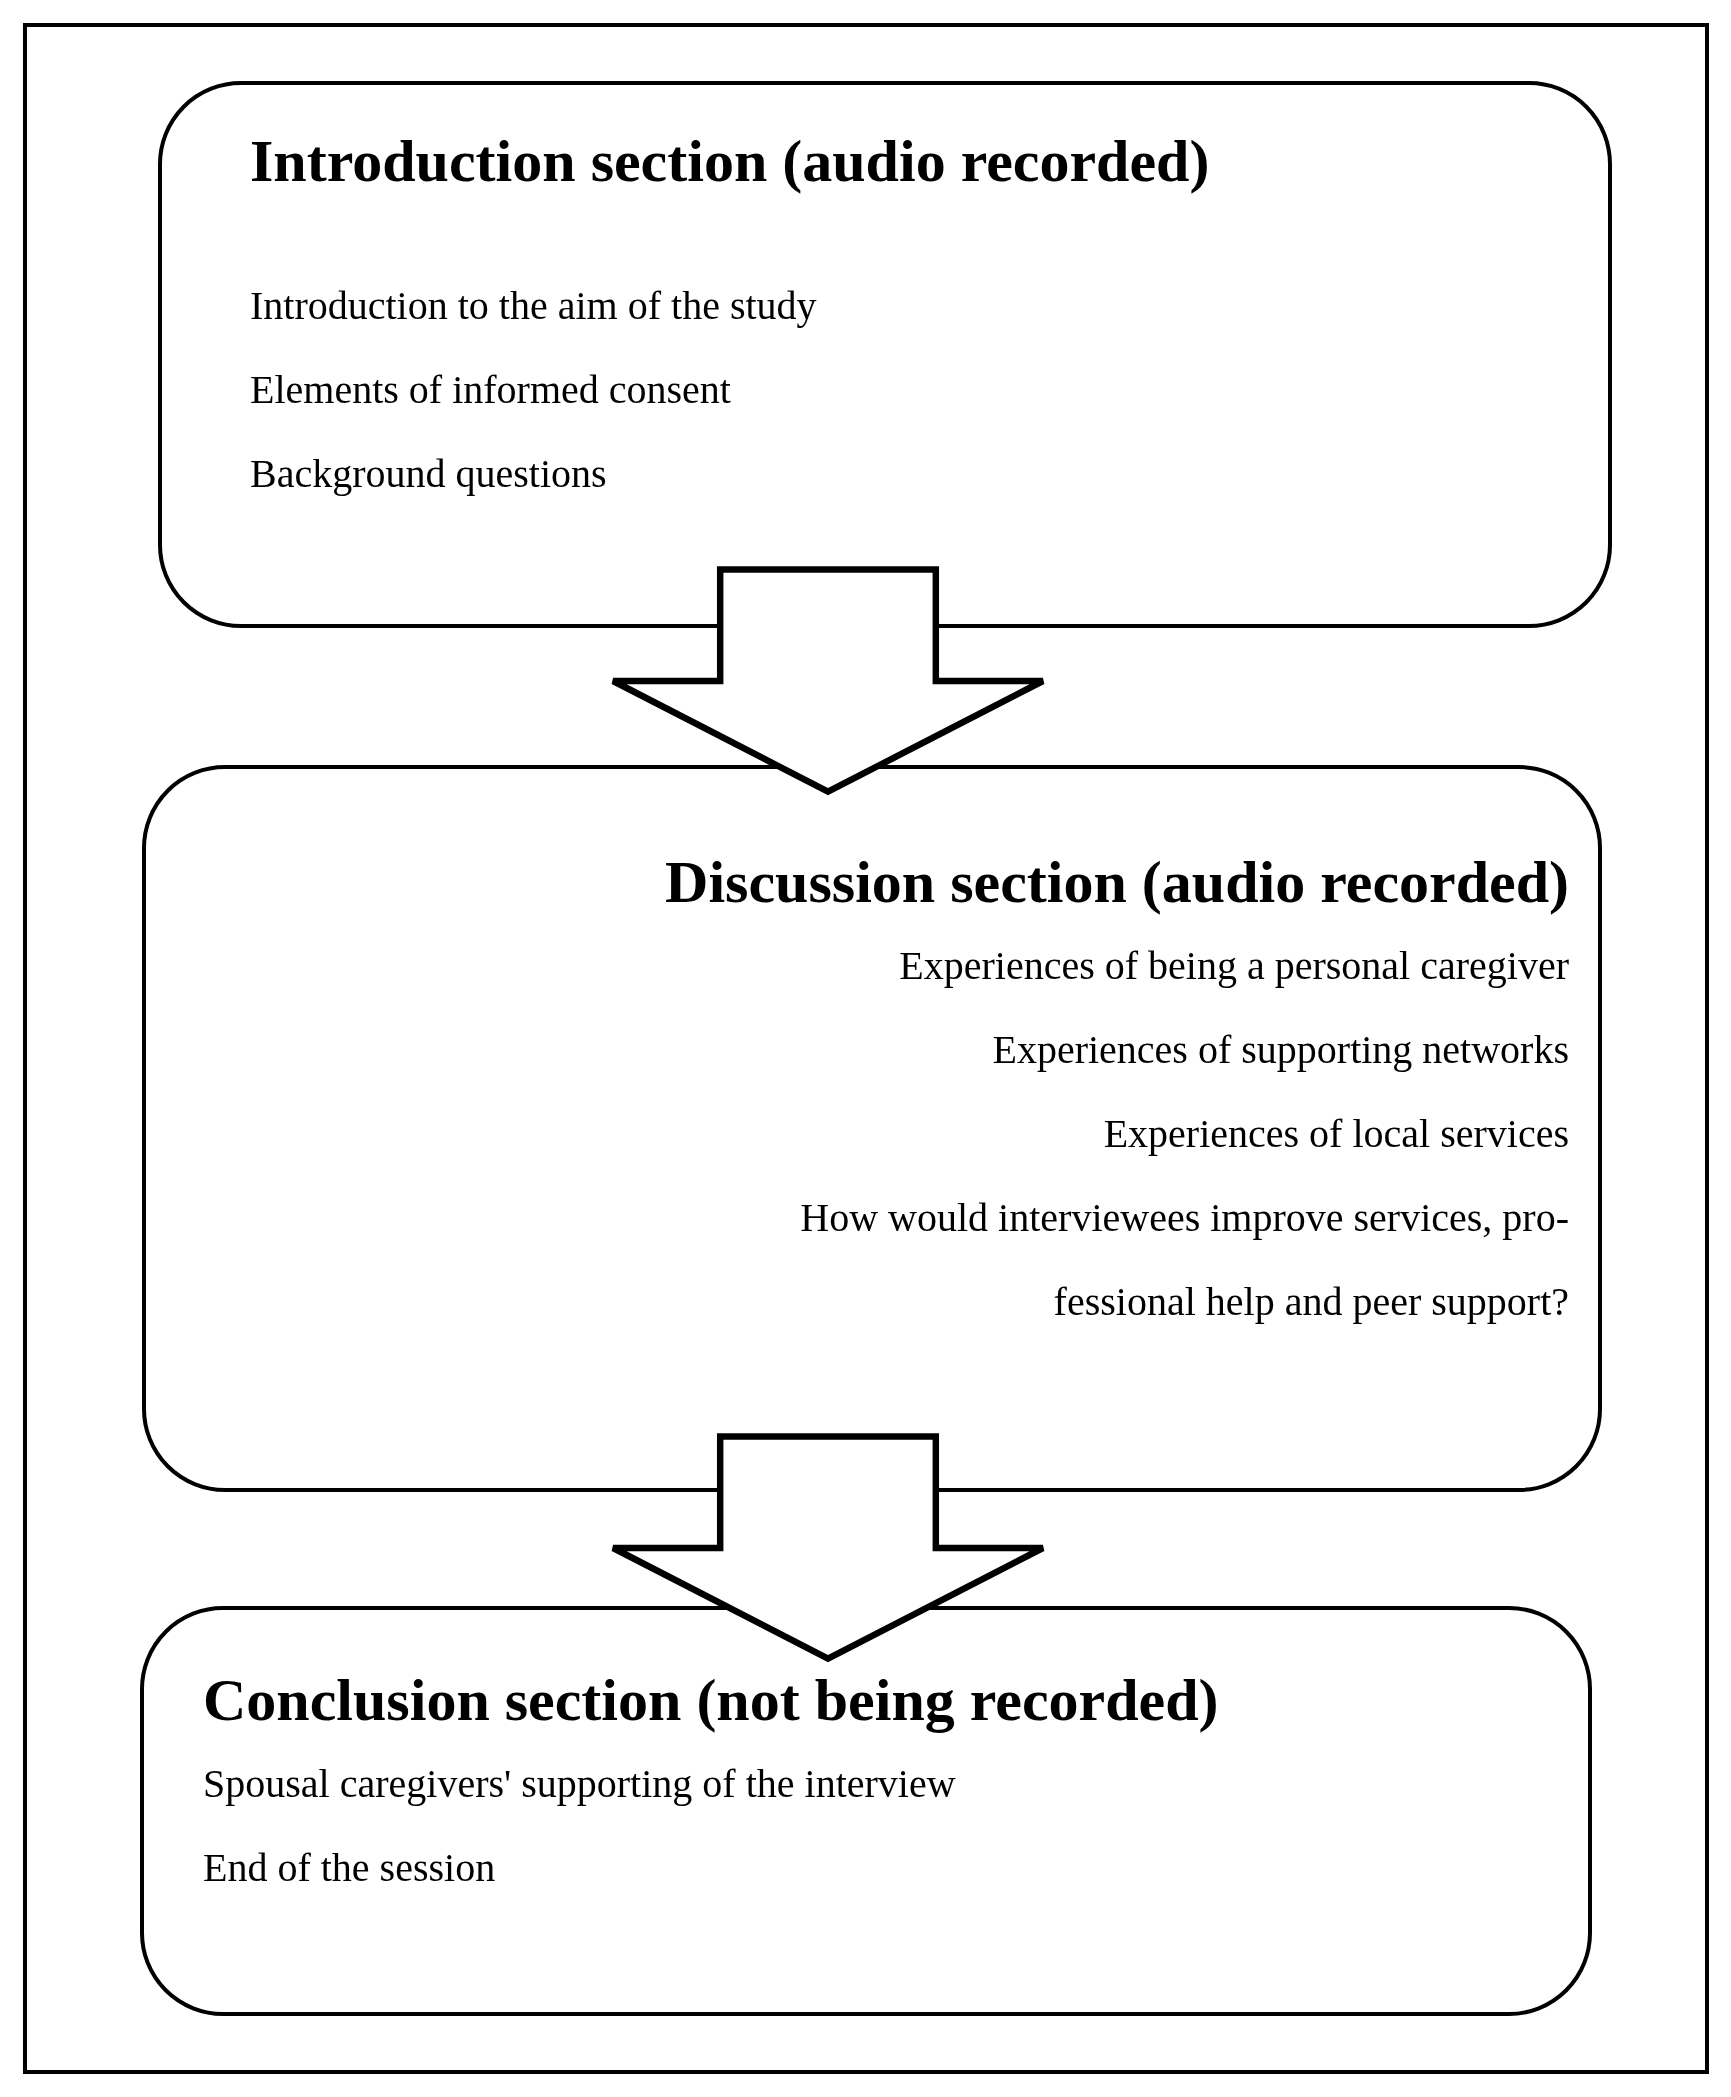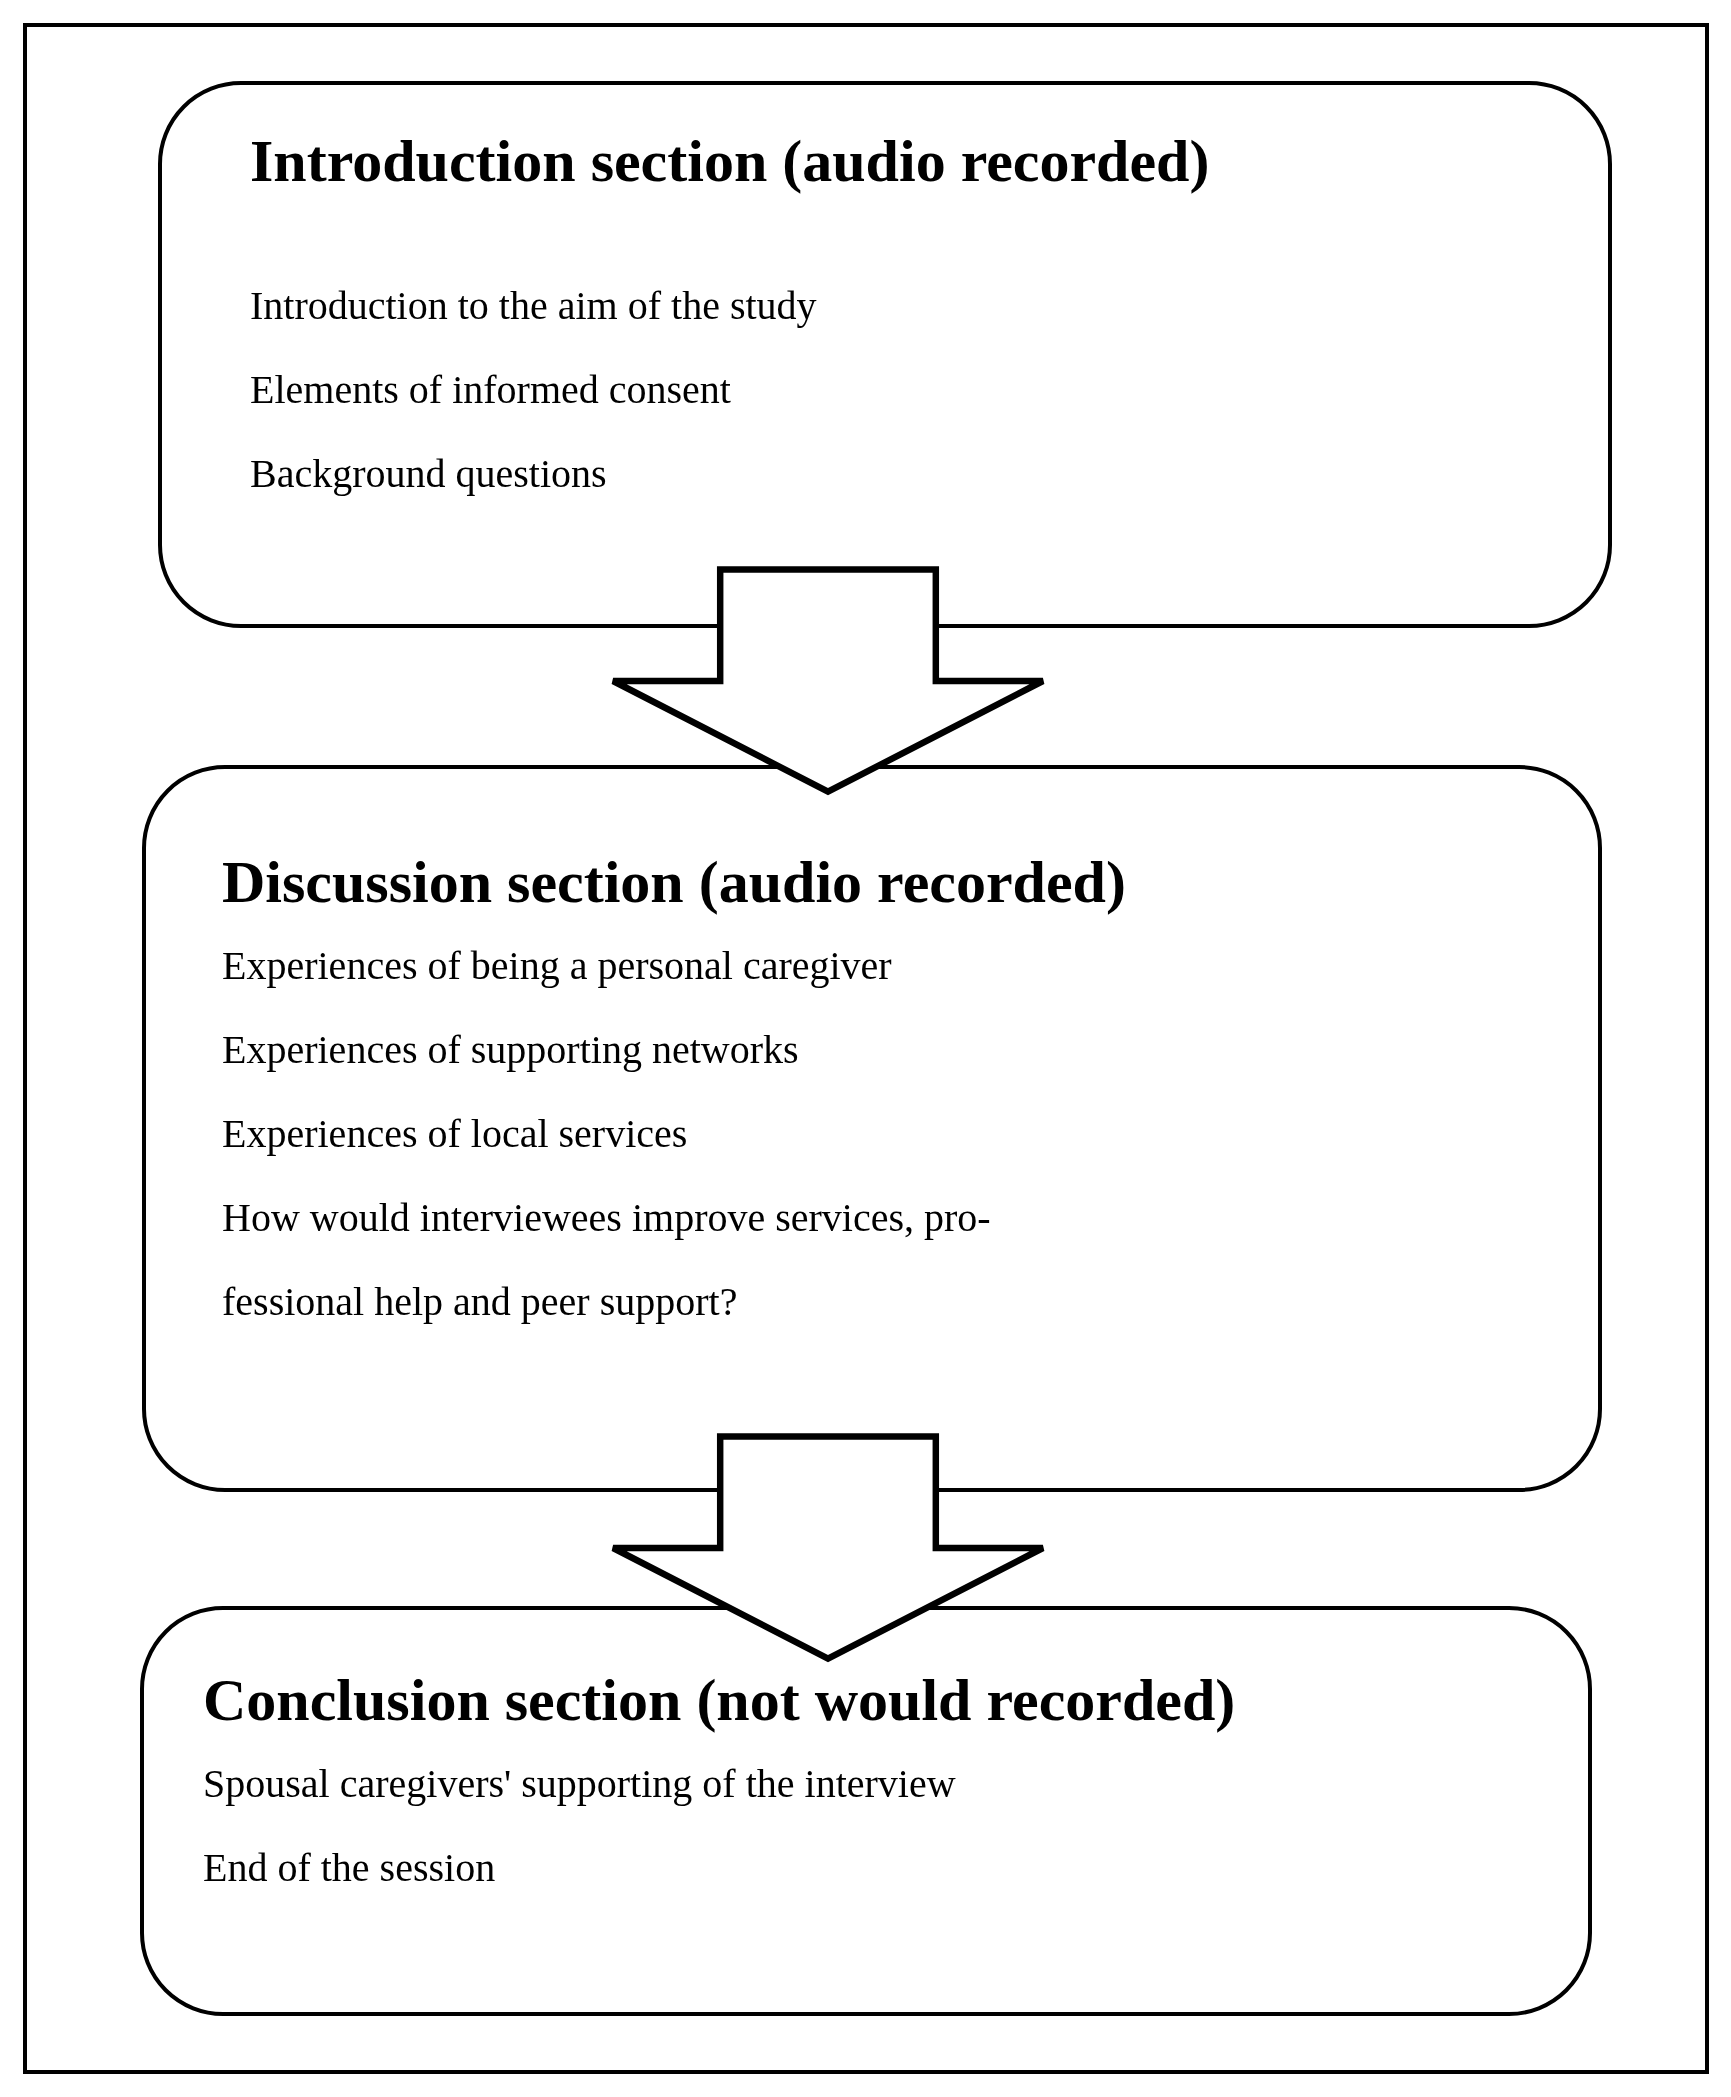--- a/index.html
+++ b/index.html
@@ -41,20 +41,21 @@
     width: 1454px;
     height: 547px;
     padding: 34px 29px 0 88px;
   }
   .box-discussion {
     left: 142px;
     top: 765px;
     width: 1460px;
     height: 727px;
     padding: 71px 29px 0 76px;
+    text-align: right;
   }
   .box-conclusion {
     left: 140px;
     top: 1606px;
     width: 1452px;
     height: 410px;
     padding: 48px 29px 0 59px;
   }
   .box-title {
     font-size: 60px;
@@ -108,21 +109,21 @@
       <div class="box-line">How would interviewees improve services, pro-</div>
       <div class="box-line">fessional help and peer support?</div>
     </div>
   </section>
 
   <svg class="flow-arrow arrow-2" width="438" height="230" viewBox="0 0 608 320" aria-hidden="true">
     <polygon points="154,5 454,5 454,160 603,160 304,314 5,160 154,160" fill="#ffffff" stroke="#000000" stroke-width="9" stroke-linejoin="miter"></polygon>
   </svg>
 
   <section class="rbox box-conclusion">
-    <div class="box-title">Conclusion section (not would recorded)</div>
+    <div class="box-title">Conclusion section (not being recorded)</div>
     <div>
       <div class="box-line">Spousal caregivers' supporting of the interview</div>
       <div class="box-line">End of the session</div>
     </div>
   </section>
 
 </div>
 
 
 </body></html>

